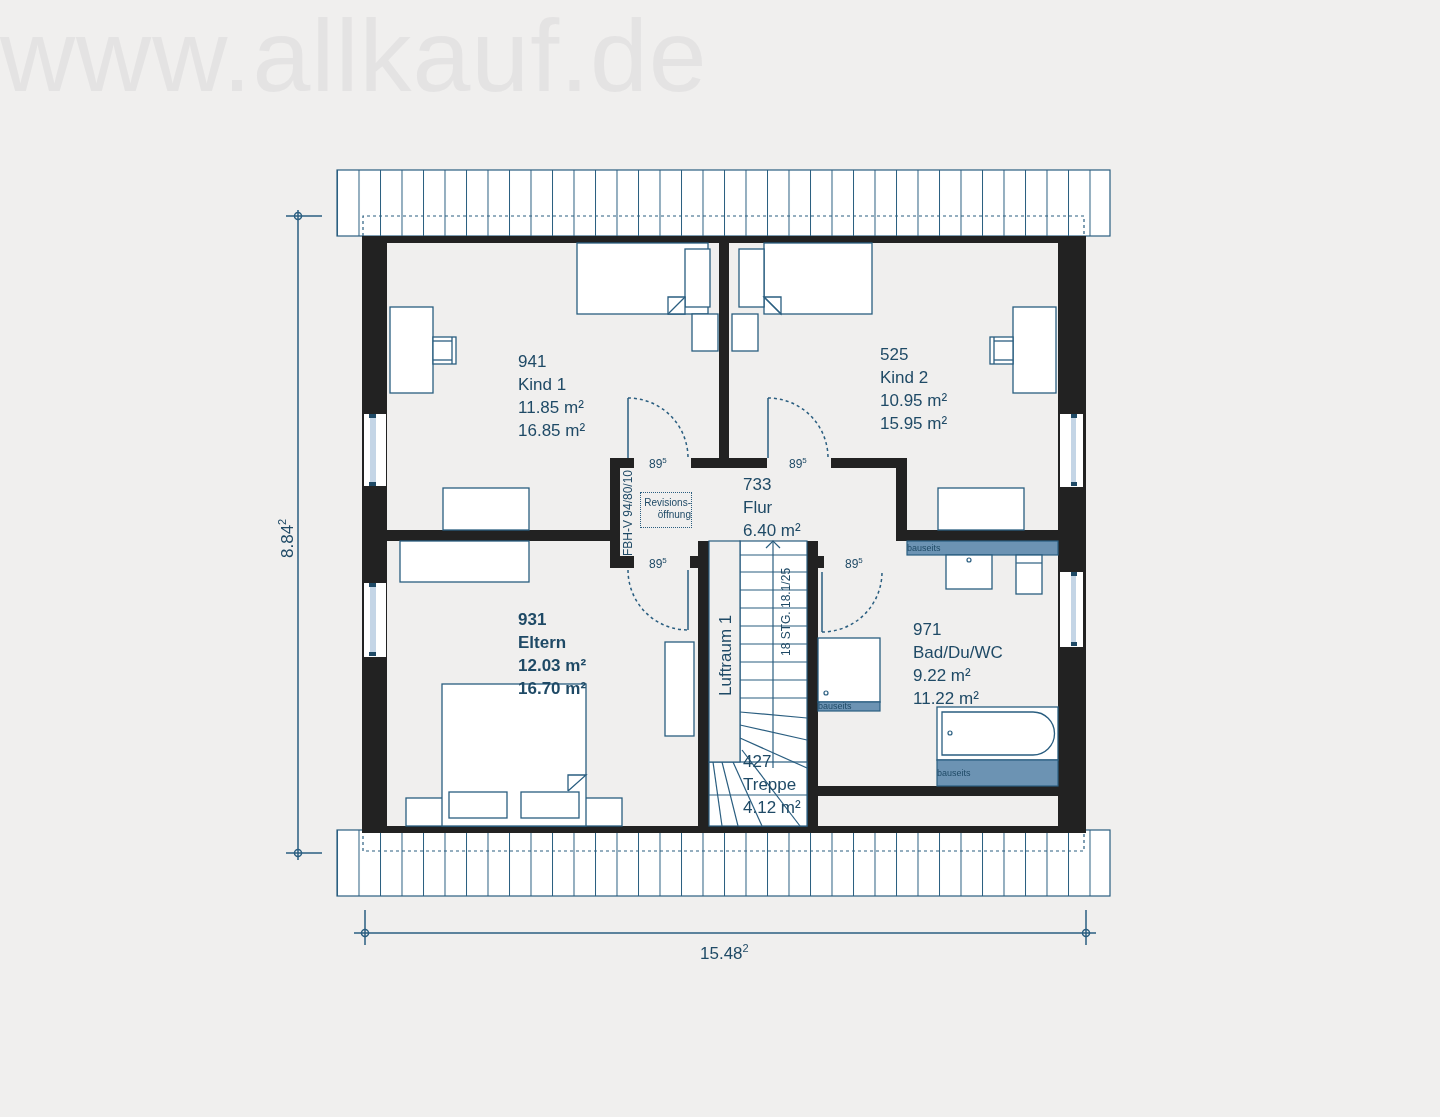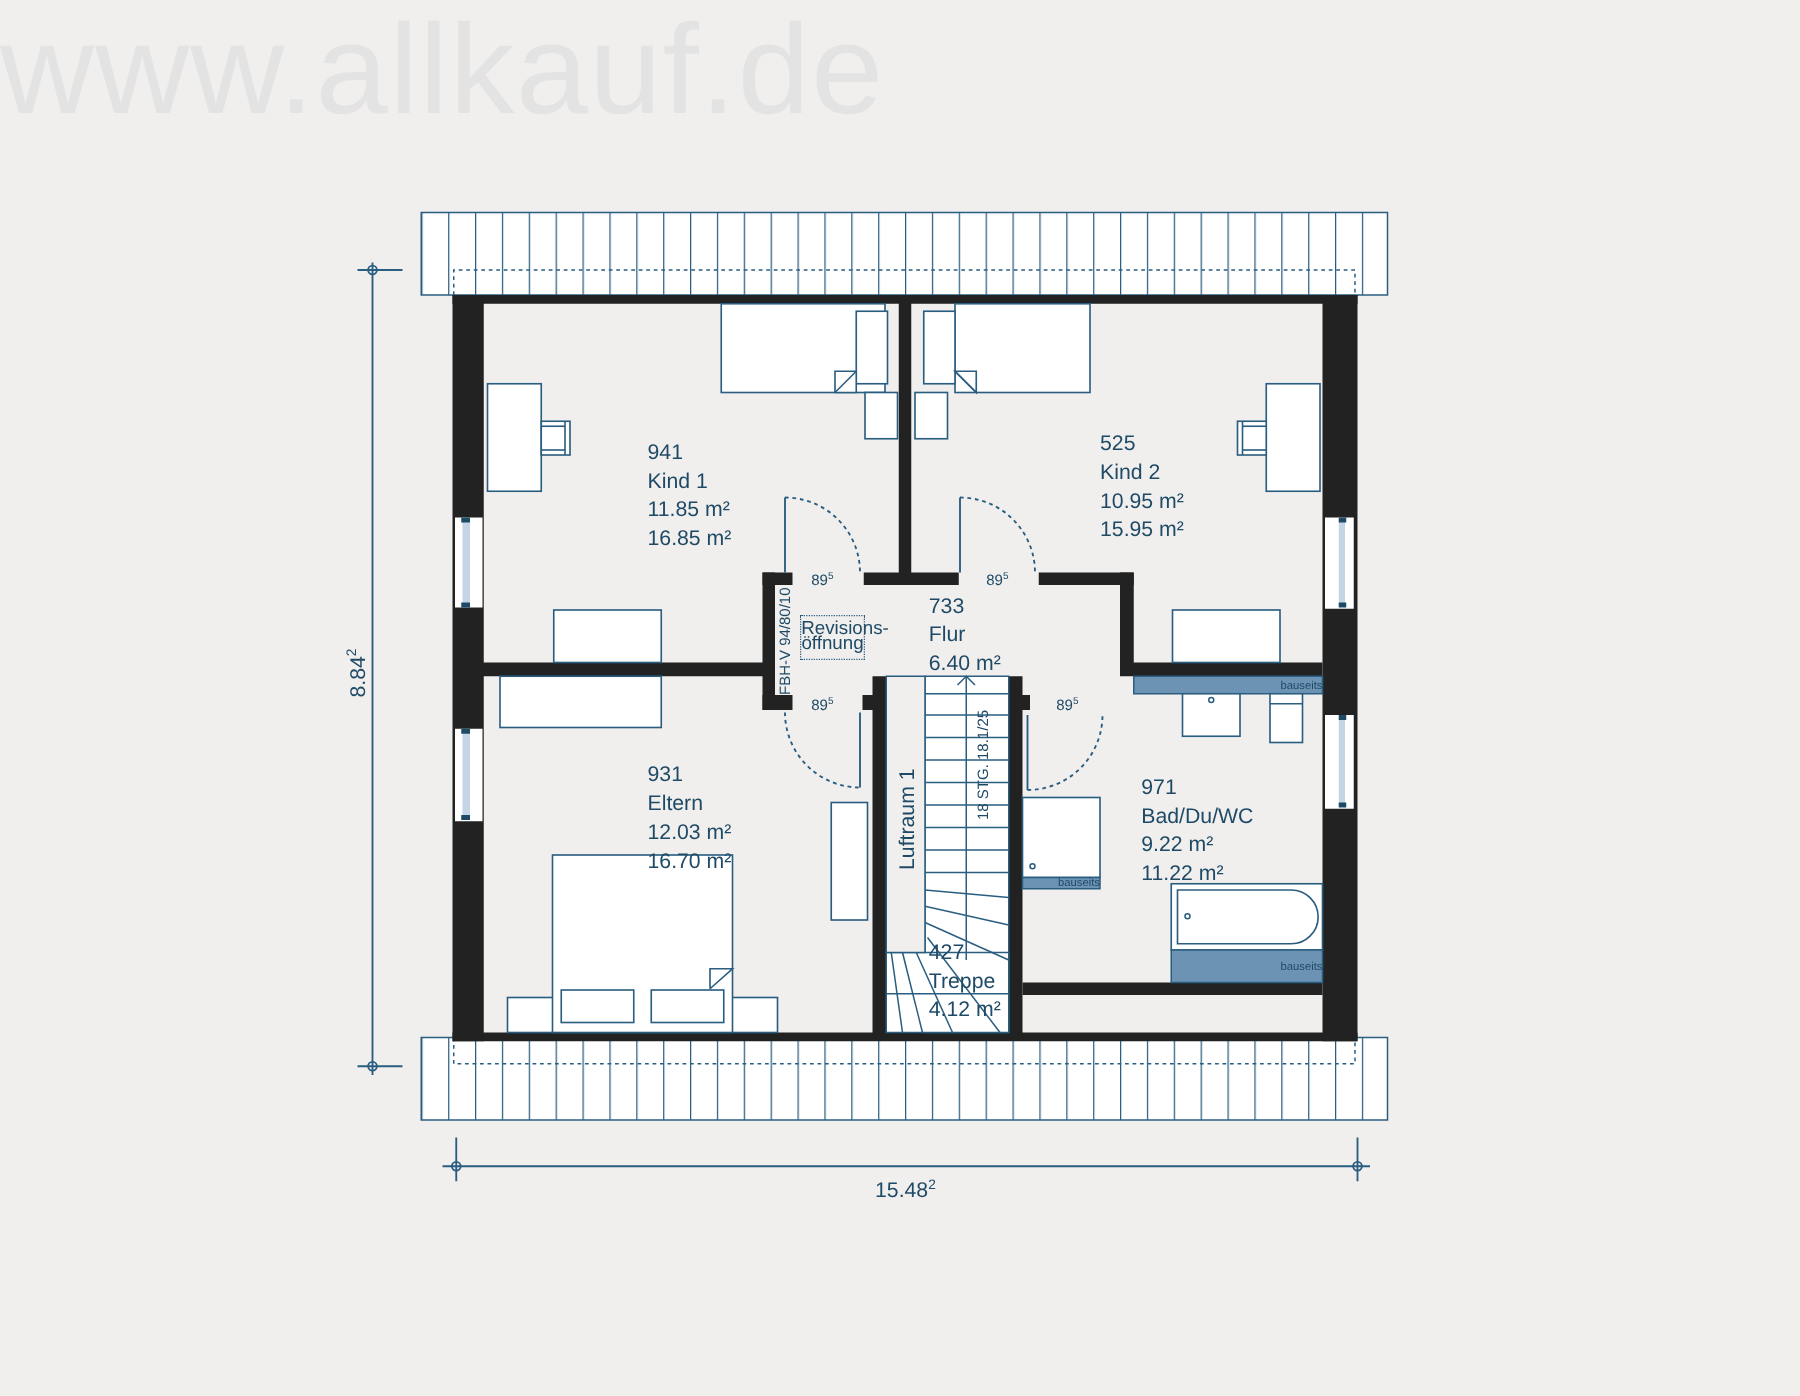--- a/index.html
+++ b/index.html
@@ -32,25 +32,25 @@
   .small sup { font-size: 8px; }
   .dim {
     position: absolute; color: #1f4a66; font-size: 17px;
     font-family: "Liberation Sans", sans-serif; white-space: nowrap;
   }
   .dim sup { font-size: 11px; }
   .rot { transform-origin: left top; }
   .rev {
     position: absolute; left: 640px; top: 492px; width: 52px; height: 36px;
     border: 1.5px dotted #2a5e80; box-sizing: border-box;
-    font-size: 15px; color: #1f4a66; text-align: center; line-height: 12px;
+    font-size: 10px; color: #1f4a66; text-align: right; line-height: 12px;
     padding-top: 4px; font-family: "Liberation Sans", sans-serif;
   }
   .baus {
-    position: absolute; font-size: 9px; color: #1f4a66; text-align: right;
+    position: absolute; font-size: 9px; color: #1f4a66; text-align: left;
     font-family: "Liberation Sans", sans-serif;
   }
 </style>
 </head>
 <body>
 
 <div class="watermark">www.allkauf.de</div>
 
 <svg class="plan" width="1440" height="1117">
   <defs>
@@ -248,21 +248,21 @@
   <div>525</div>
   <div>Kind 2</div>
   <div>10.95 m²</div>
   <div>15.95 m²</div>
 </div>
 <div class="room-label" style="left:743px; top:473px;">
   <div>733</div>
   <div>Flur</div>
   <div>6.40 m²</div>
 </div>
-<div class="room-label" style="left:518px; top:608px;">
+<div class="room-label" style="left:518px; top:608px;font-weight:bold;">
   <div>931</div>
   <div>Eltern</div>
   <div>12.03 m²</div>
   <div>16.70 m²</div>
 </div>
 <div class="room-label" style="left:913px; top:618px;">
   <div>971</div>
   <div>Bad/Du/WC</div>
   <div>9.22 m²</div>
   <div>11.22 m²</div>

